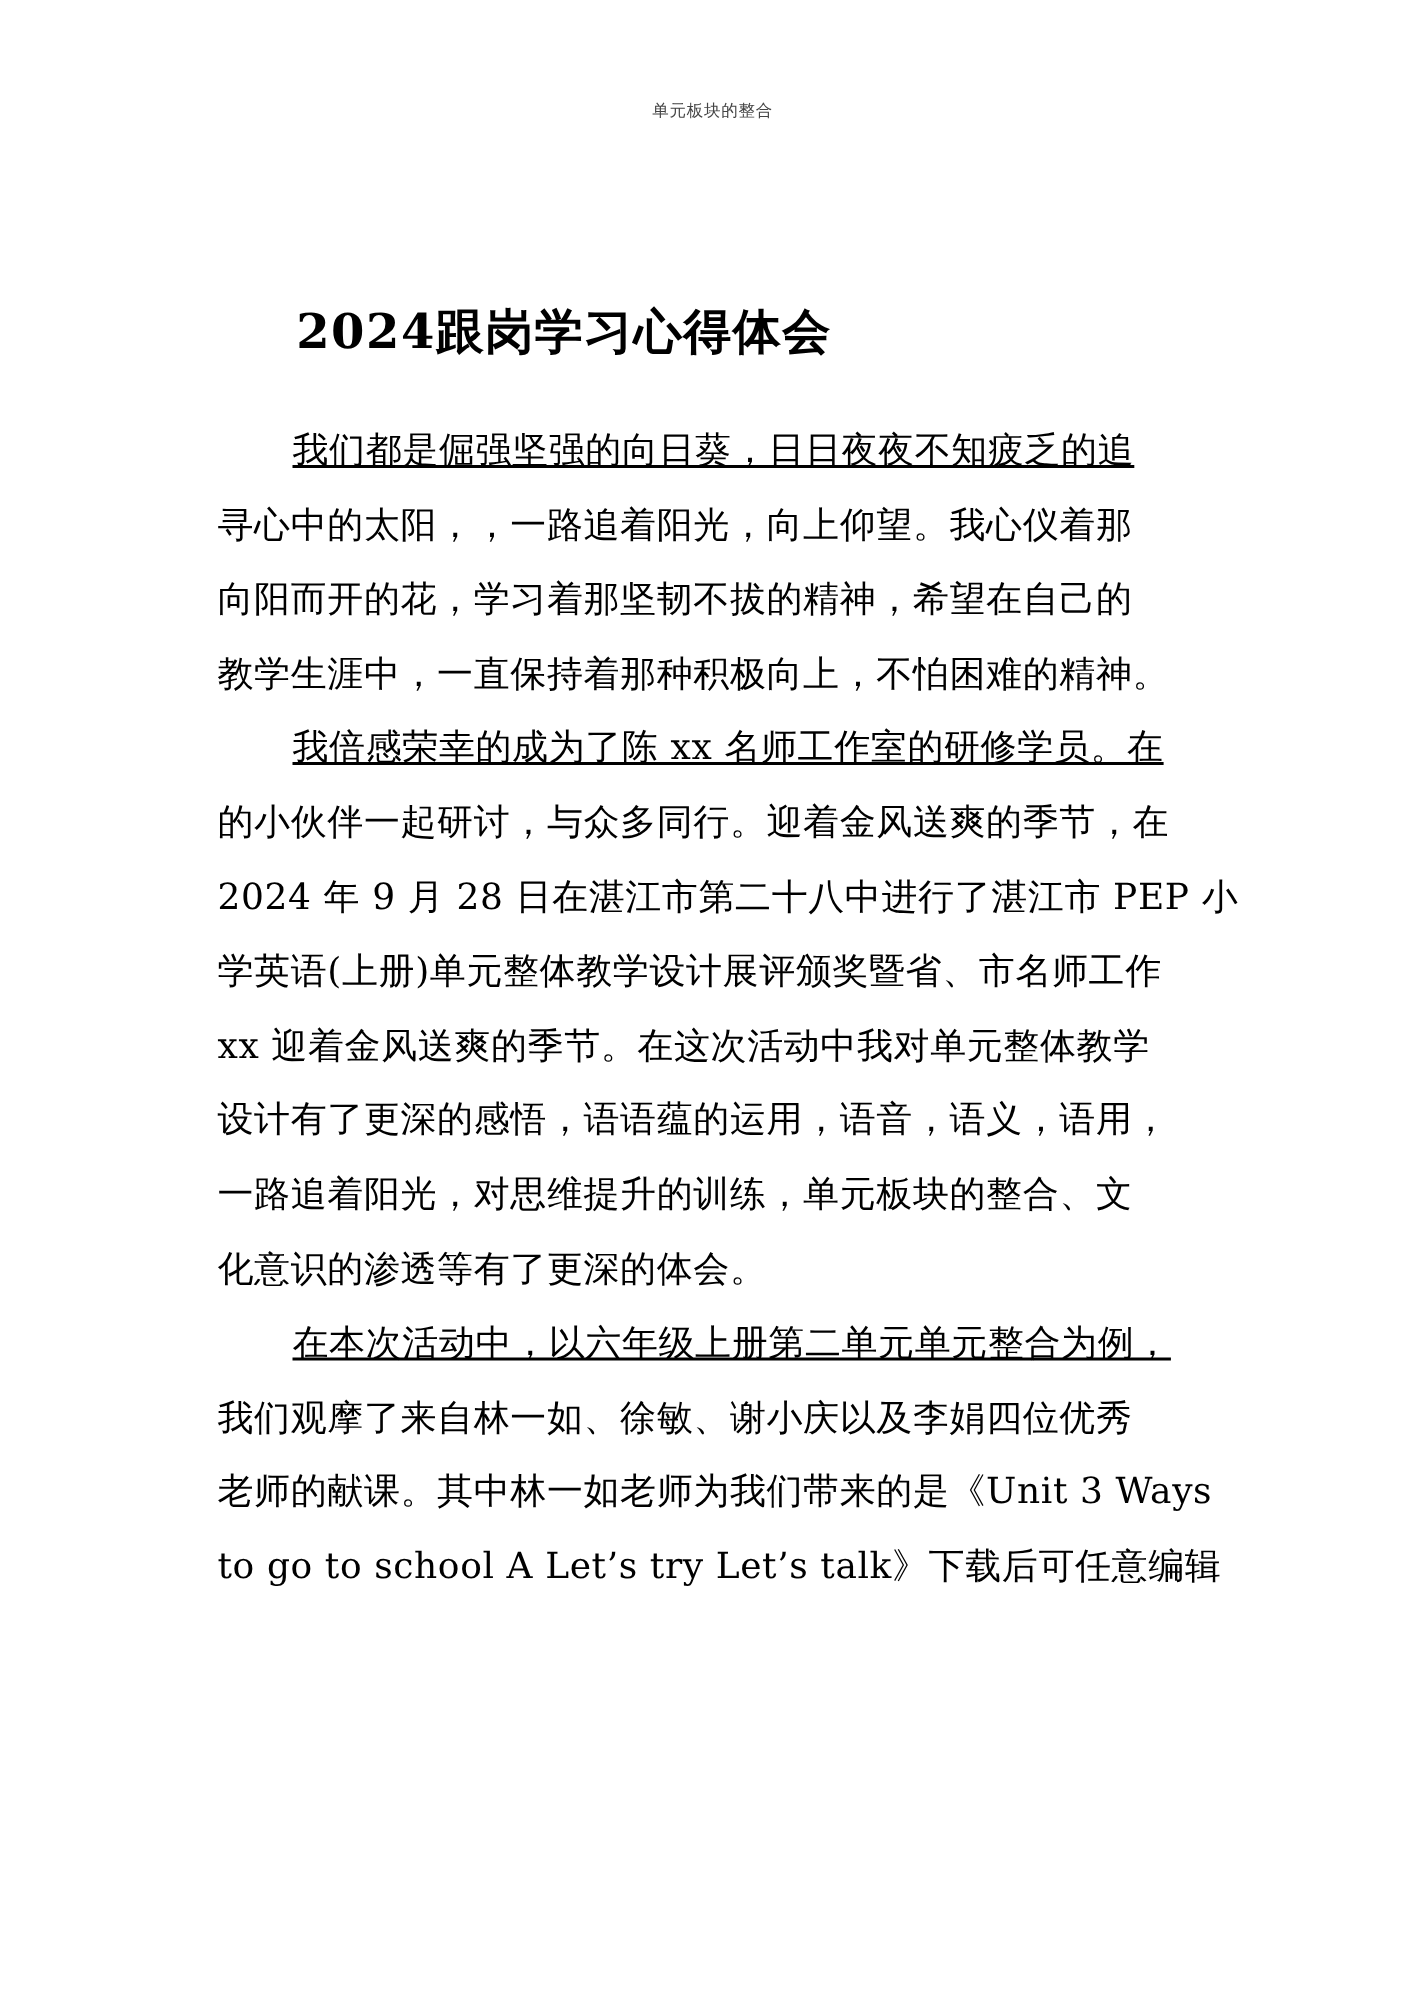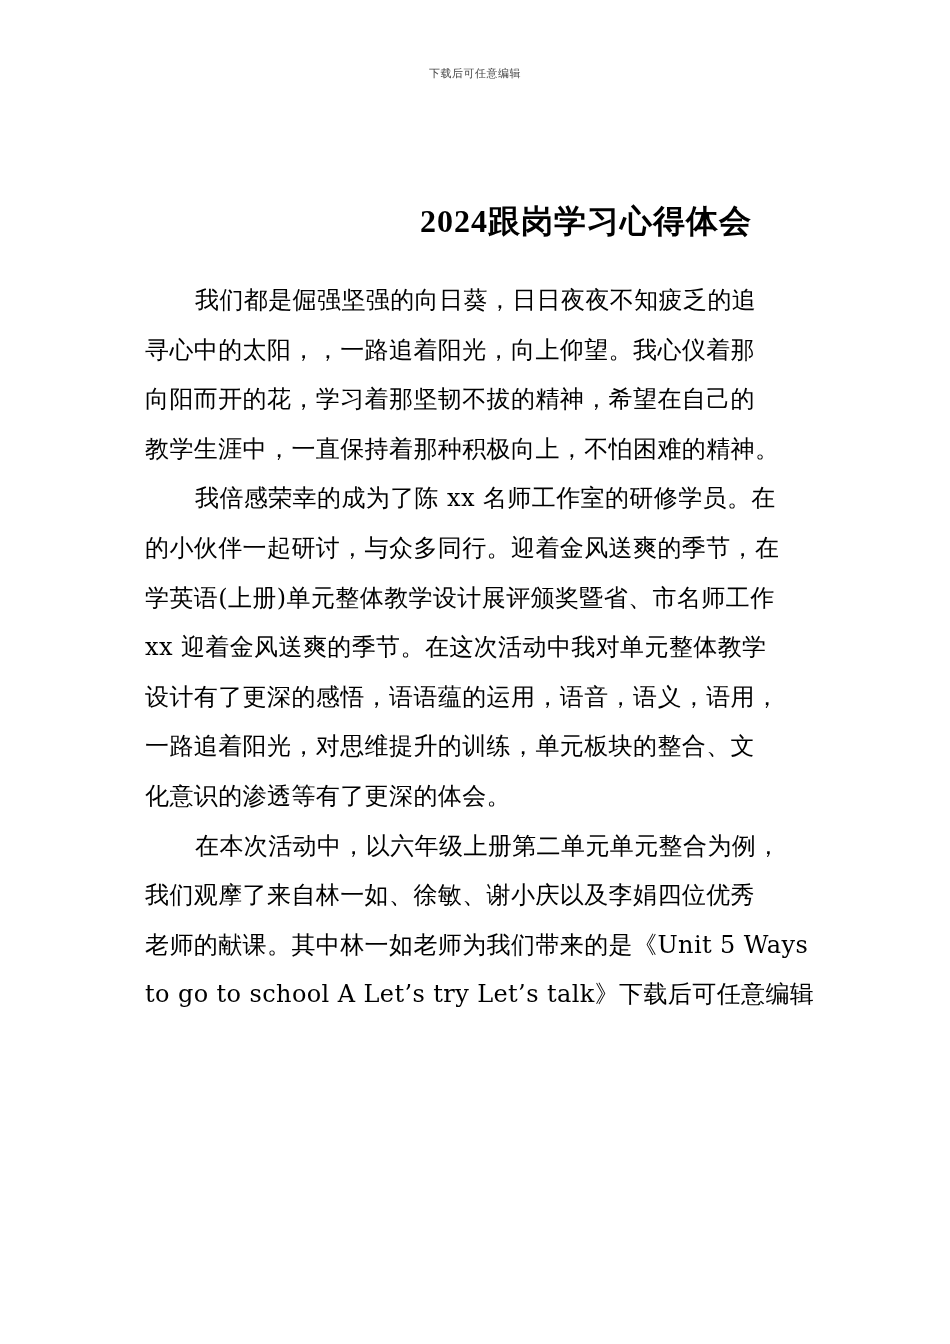--- a/index.html
+++ b/index.html
@@ -23,69 +23,70 @@
     text-align: center;
     font-size: 11px;
     color: #444;
     letter-spacing: 0.5px;
   }
   .doc-title {
     position: absolute;
     top: 178px;
     left: 0;
     width: 752px;
-    text-align: right;
+    text-align: center;
     font-size: 32px;
     font-weight: bold;
     line-height: 44px;
     letter-spacing: 1px;
-    font-family: Liberation Serif, serif;
   }
   .doc-body {
     position: absolute;
     top: 276px;
     left: 145px;
     width: 680px;
   }
   .line {
     font-size: 24px;
     line-height: 49.6px;
     height: 49.6px;
     white-space: nowrap;
     letter-spacing: 0.4px;
   }
   .line.indent {
     padding-left: 50px;
+    text-decoration: underline;
   }
   .para {
     margin: 0;
   }
 </style>
 </head>
 <body>
 
-<div class="page-header">下载后可任意编辑</div>
+<div class="page-header">单元板块的整合</div>
 
 <h1 class="doc-title">2024跟岗学习心得体会</h1>
 
 <div class="doc-body">
   <div class="para">
     <div class="line indent">我们都是倔强坚强的向日葵，日日夜夜不知疲乏的追</div>
     <div class="line">寻心中的太阳，，一路追着阳光，向上仰望。我心仪着那</div>
     <div class="line">向阳而开的花，学习着那坚韧不拔的精神，希望在自己的</div>
     <div class="line">教学生涯中，一直保持着那种积极向上，不怕困难的精神。</div>
   </div>
   <div class="para">
     <div class="line indent">我倍感荣幸的成为了陈 xx 名师工作室的研修学员。在</div>
     <div class="line">的小伙伴一起研讨，与众多同行。迎着金风送爽的季节，在</div>
+    <div class="line">2024 年 9 月 28 日在湛江市第二十八中进行了湛江市 PEP 小</div>
     <div class="line">学英语(上册)单元整体教学设计展评颁奖暨省、市名师工作</div>
     <div class="line">xx 迎着金风送爽的季节。在这次活动中我对单元整体教学</div>
     <div class="line">设计有了更深的感悟，语语蕴的运用，语音，语义，语用，</div>
     <div class="line">一路追着阳光，对思维提升的训练，单元板块的整合、文</div>
     <div class="line">化意识的渗透等有了更深的体会。</div>
   </div>
   <div class="para">
     <div class="line indent">在本次活动中，以六年级上册第二单元单元整合为例，</div>
     <div class="line">我们观摩了来自林一如、徐敏、谢小庆以及李娟四位优秀</div>
-    <div class="line">老师的献课。其中林一如老师为我们带来的是《Unit 5 Ways</div>
+    <div class="line">老师的献课。其中林一如老师为我们带来的是《Unit 3 Ways</div>
     <div class="line">to go to school A Let’s try  Let’s talk》下载后可任意编辑</div>
   </div>
 </div>
 
 </body></html>

